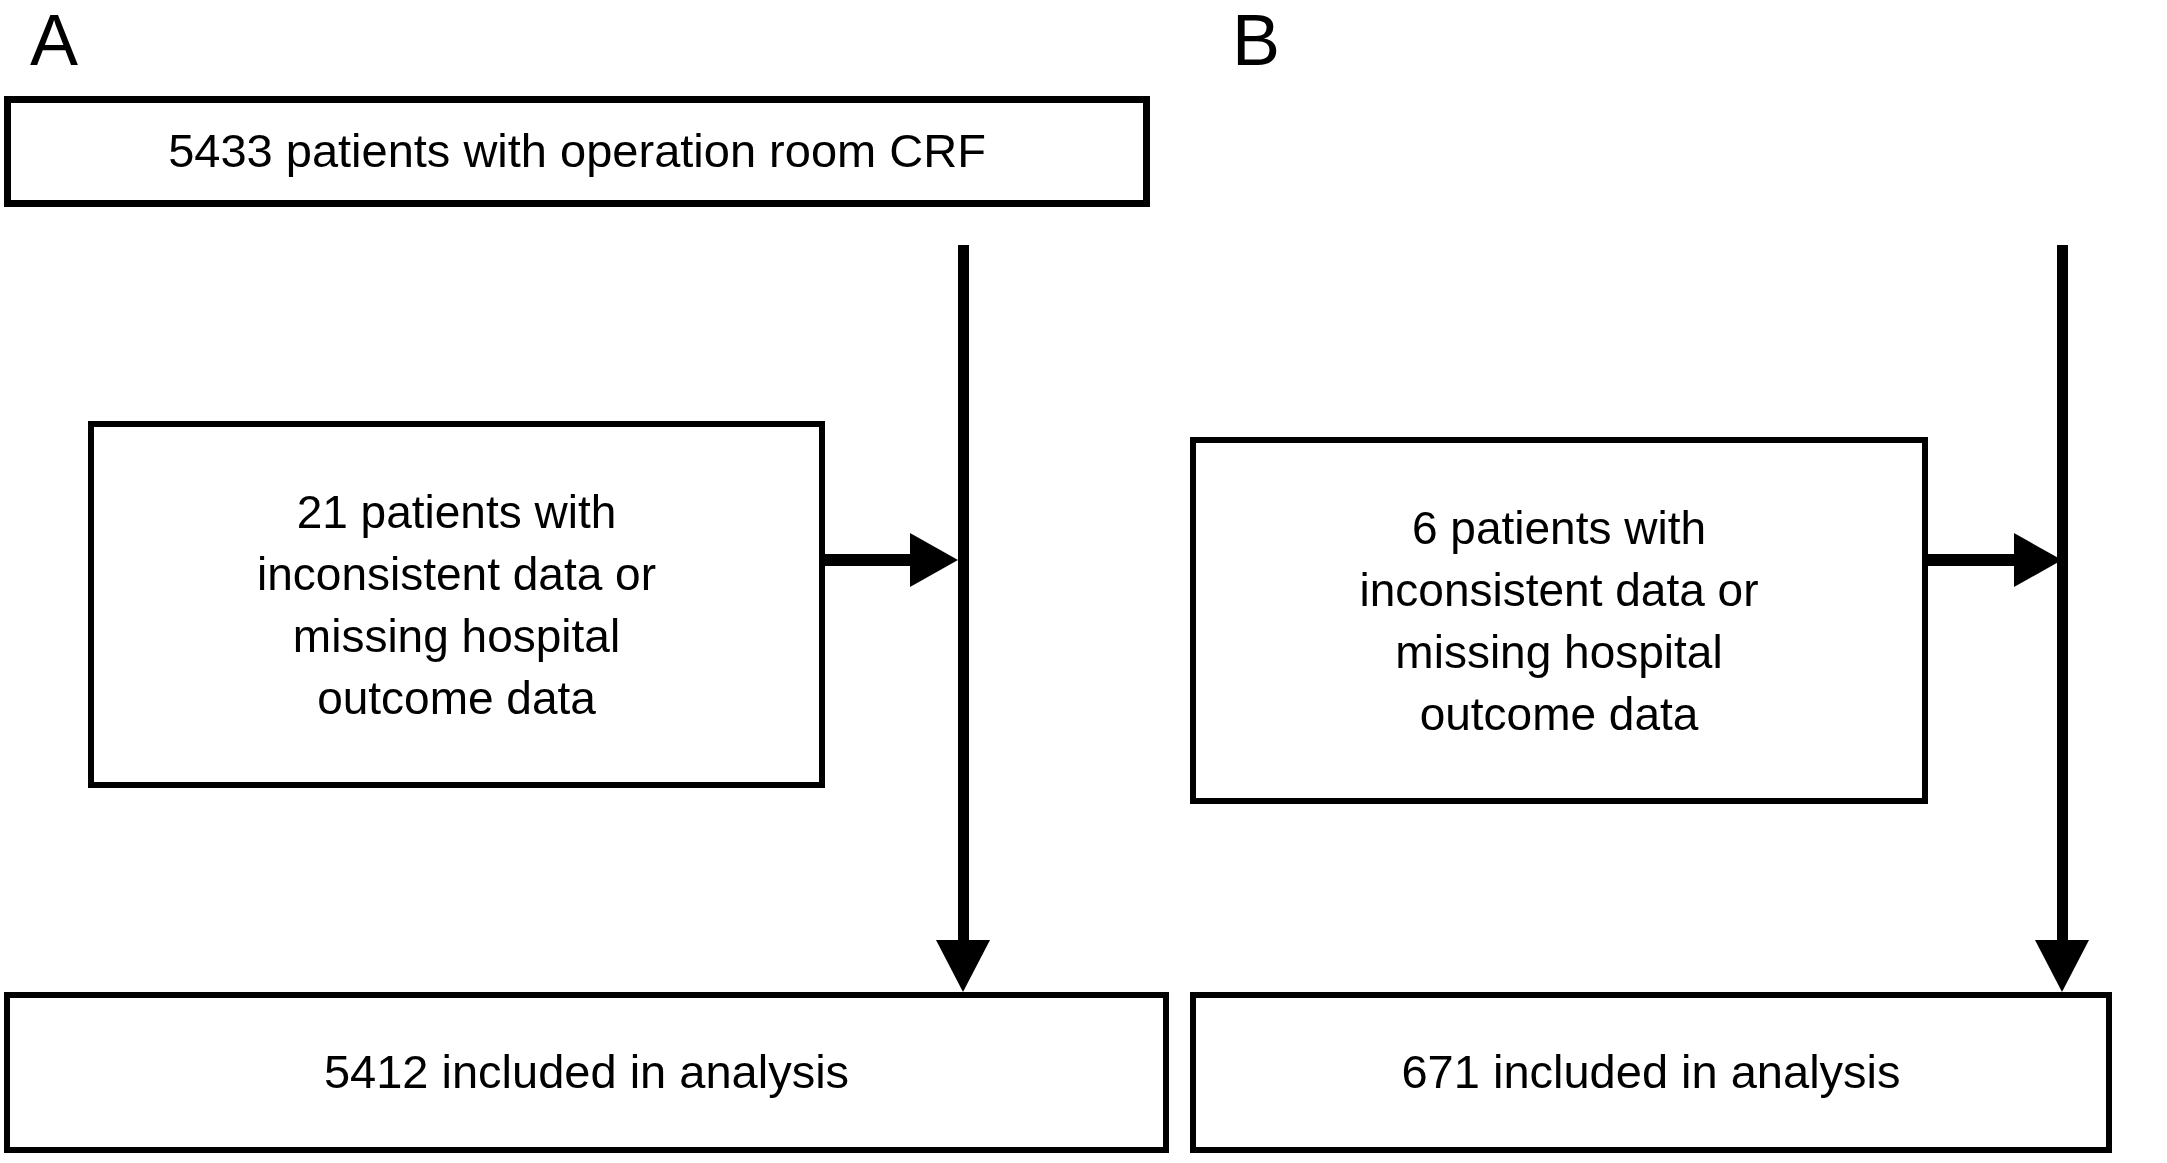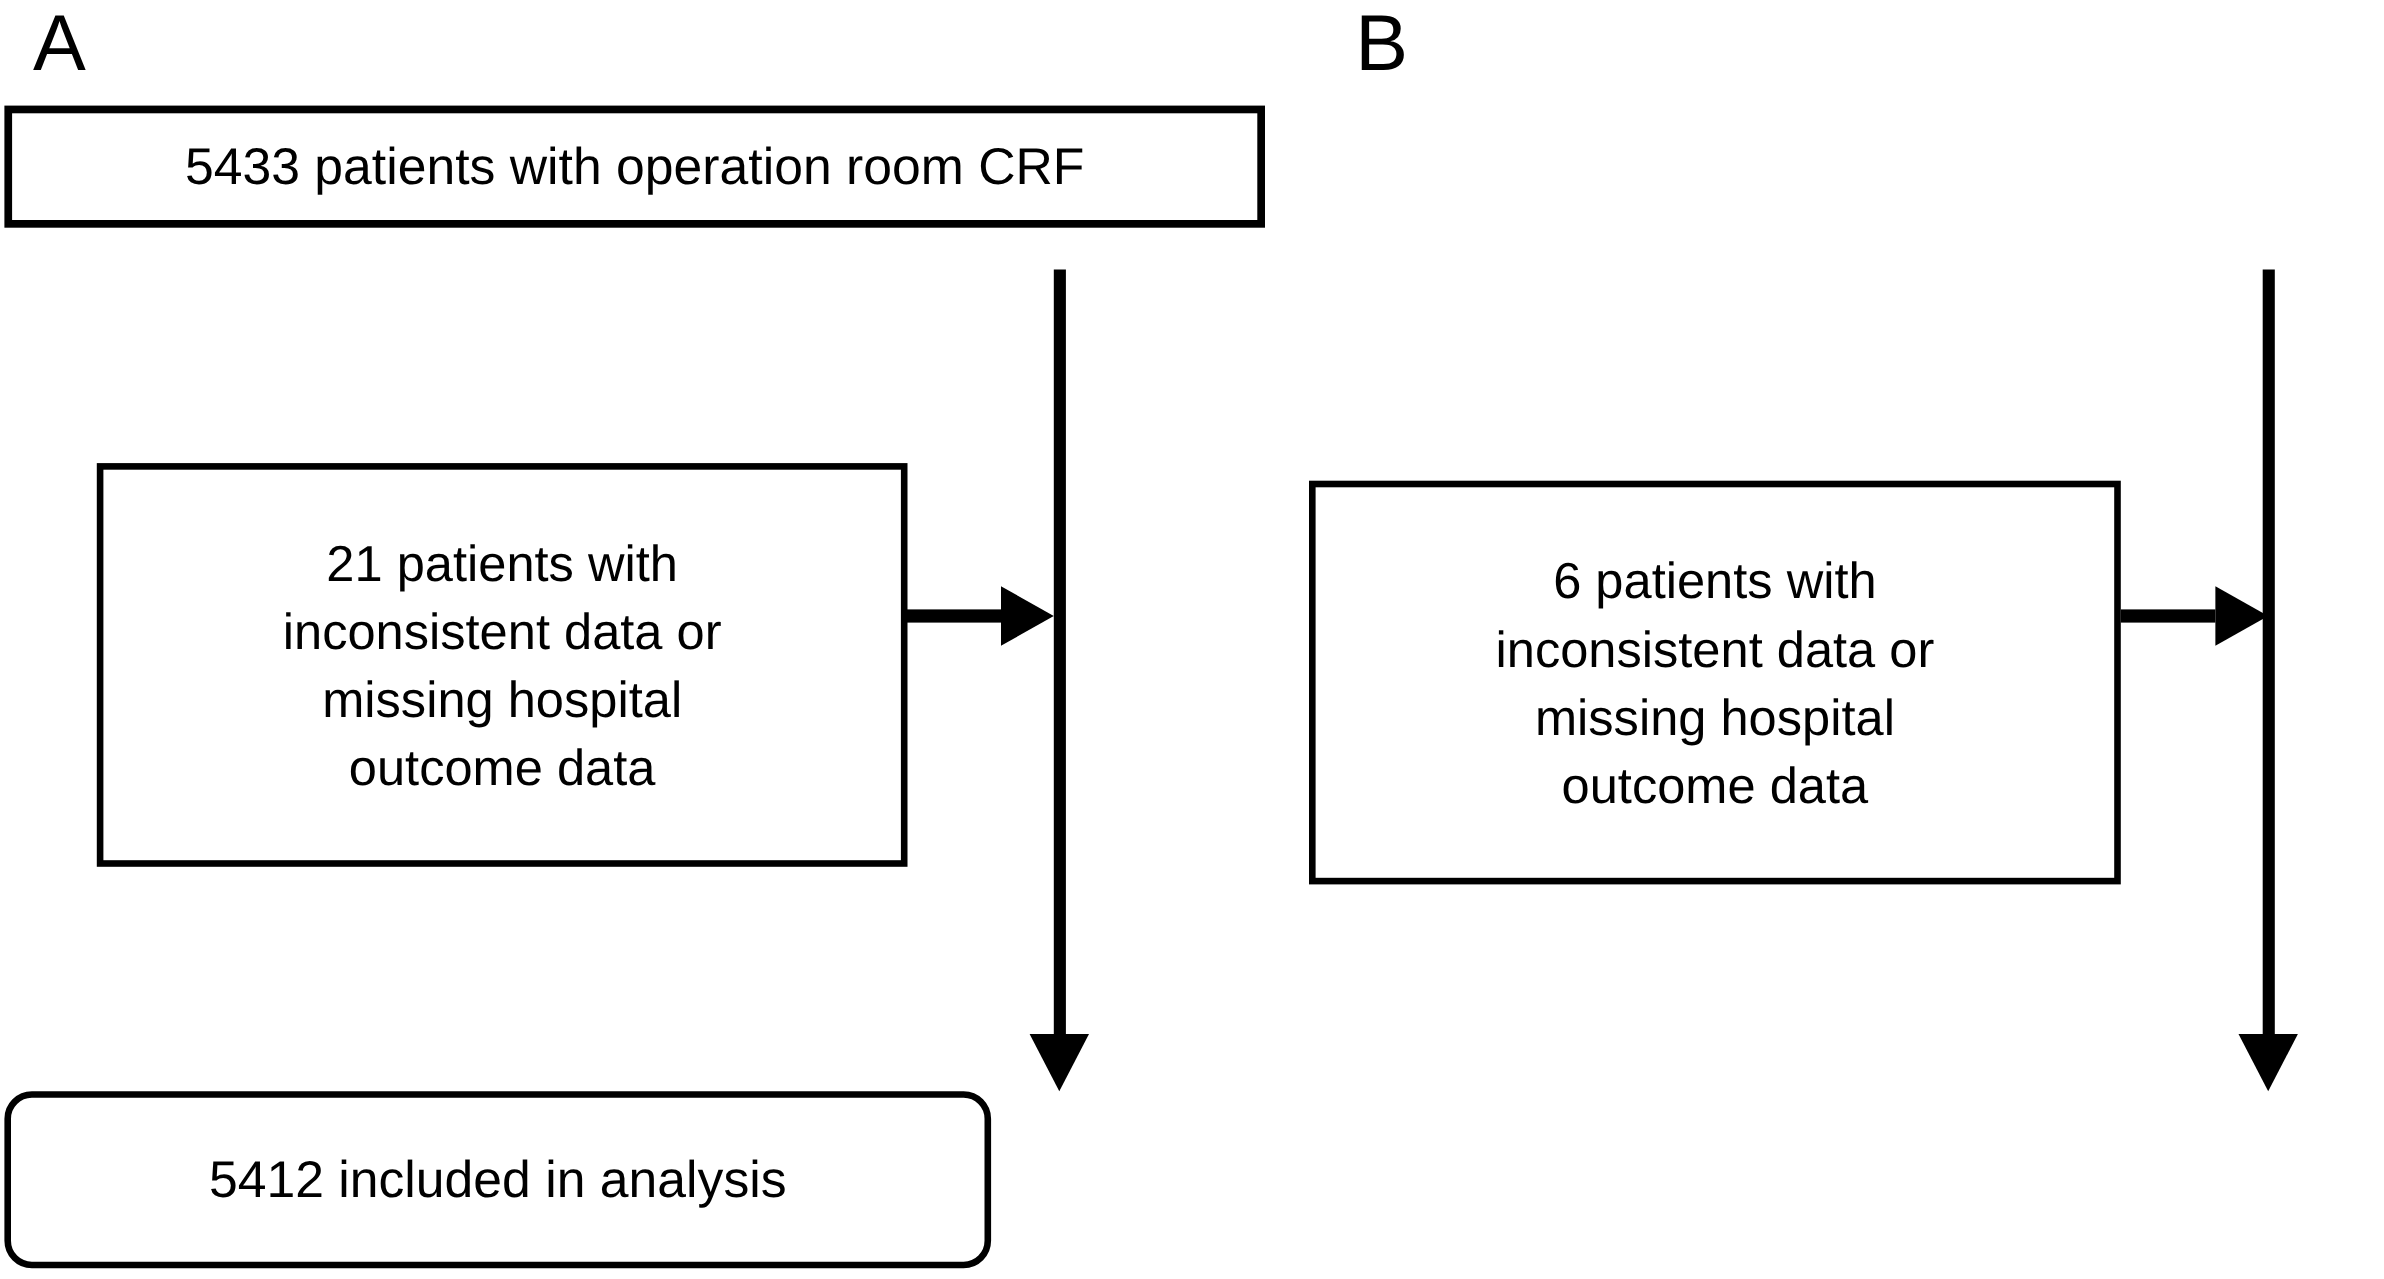--- a/index.html
+++ b/index.html
@@ -61,21 +61,21 @@
     width: 0; height: 0;
     border-top: 27px solid transparent;
     border-bottom: 27px solid transparent;
     border-left: 48px solid var(--ink);
   }
 
   
   .a-label   { left: 30px;  top: 4px; }
   .a-top     { left: 4px;   top: 96px;  width: 1146px; height: 111px; }
   .a-mid     { left: 88px;  top: 421px; width: 737px;  height: 367px; }
-  .a-bottom  { left: 4px;   top: 992px; width: 897px; height: 161px; border-radius: 25px; }
+  .a-bottom  { left: 4px;   top: 992px; width: 1165px; height: 161px; }
   .a-vstem   { left: 958px; top: 245px; height: 697px; }
   .a-vhead   { left: 936px; top: 940px; }
   .a-hstem   { left: 824px; top: 554px; width: 86px; }
   .a-hhead   { left: 910px; top: 533px; }
 
   
   .b-label   { left: 1232px; top: 4px; }
   .b-top     { left: 1190px; top: 96px;  width: 940px; height: 149px; }
   .b-mid     { left: 1190px; top: 421px; width: 738px; height: 367px; margin-top: 16px; }
   .b-bottom  { left: 1190px; top: 992px; width: 922px; height: 161px; }
@@ -114,19 +114,22 @@
   <div class="panel-label b-label">B</div>
 
 
   <div class="box multi border-med b-mid">
     <span>6 patients with
 inconsistent data or
 missing hospital
 outcome data</span>
   </div>
 
+  <div class="box single border-med b-bottom">
+    <span>671 included in analysis</span>
+  </div>
 
   <div class="stem-v b-vstem"></div>
   <div class="head-down b-vhead"></div>
   <div class="stem-h b-hstem"></div>
   <div class="head-right b-hhead"></div>
 
 </div>
 
 </body></html>

